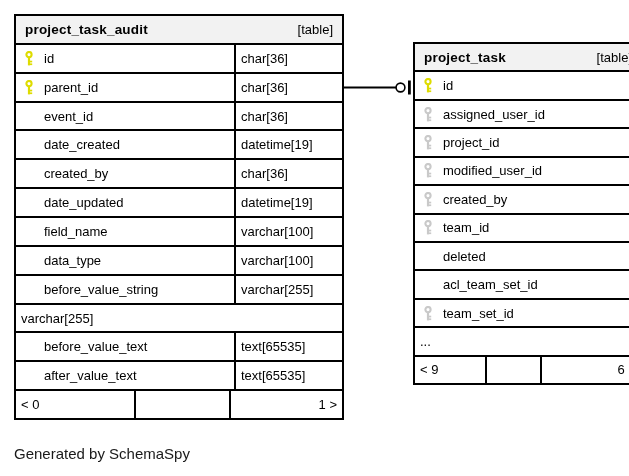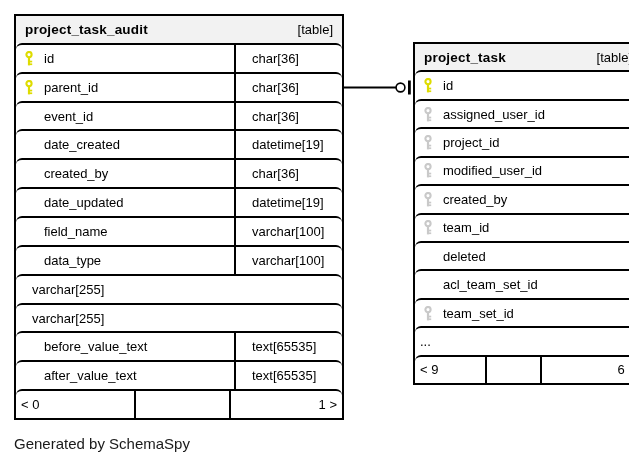--- a/index.html
+++ b/index.html
@@ -5,50 +5,50 @@
   html,body{margin:0;padding:0;background:#ffffff;}
   .canvas{
     position:relative;width:629px;height:476px;background:#ffffff;
     font-family:"Liberation Sans",sans-serif;color:#000;overflow:hidden;
   }
   .table-box{
     position:absolute;border:2px solid #000;background:#fff;
     display:flex;flex-direction:column;box-sizing:border-box;
   }
   .table-box > *{flex:1 1 0;min-height:0;}
-  .table-box > * + *{border-top:2px solid #000;border-radius:6px;}
+  .table-box > * + *{border-top:2px solid #000;}
   .thead{
     background:#f2f2f2;display:flex;justify-content:space-between;
     align-items:center;padding:0 9px;box-sizing:border-box;
   }
   .tname{font-weight:bold;font-size:13.5px;letter-spacing:.2px;}
   .tbadge{font-size:13px;}
   .row{display:flex;align-items:center;box-sizing:border-box;font-size:13px;}
   .ncell{
     width:220px;flex:0 0 220px;align-self:stretch;display:flex;align-items:center;
     border-right:2px solid #000;padding-left:8px;box-sizing:border-box;
   }
-  .tcell{flex:1;padding-left:16px;}
+  .tcell{flex:1;padding-left:5px;}
   .r1cell{display:flex;align-items:center;padding-left:8px;flex:1;}
   .key-icon{width:10px;height:15px;flex:0 0 10px;margin-right:10px;display:inline-flex;}
   .key-primary{color:#dedc00;}
   .key-index{color:#c9c9c9;}
   .key-none{visibility:hidden;}
   .erow{padding-left:5px;}
   .tfoot{display:flex;align-items:stretch;font-size:13px;}
   .fcell{display:flex;align-items:center;box-sizing:border-box;}
   .fcell + .fcell{border-left:2px solid #000;}
   .f1{padding-left:5px;}
   .f3{flex:1;justify-content:flex-end;padding-right:5px;}
   #t0 .f1{width:118px;}
   #t0 .f2{width:95px;}
   #t1 .f1{width:70px;}
   #t1 .f2{width:55px;}
   .connector{position:absolute;left:344px;top:80px;}
-  .credit{position:absolute;left:14px;top:435px;font-size:15px;color:#1a1a1a;}
+  .credit{position:absolute;left:14px;top:445px;font-size:15px;color:#1a1a1a;}
 </style>
 </head>
 <body>
 
 <div class="canvas">
 
   <div class="table-box" id="t0" style="left:14px;top:14px;width:330px;height:406px;">
     <div class="thead">
       <span class="tname">project_task_audit</span>
       <span class="tbadge">[table]</span>
@@ -160,20 +160,31 @@
               <rect x="3.9" y="5.9" width="2.2" height="8.5" fill="currentColor"></rect>
               <rect x="6" y="9.7" width="2.2" height="1.7" fill="currentColor"></rect>
               <rect x="6" y="12.4" width="2.2" height="1.7" fill="currentColor"></rect>
             </svg>
           </span>
           <span>data_type</span>
         </span>
       <span class="tcell">varchar[100]</span>
     </div>
     <div class="row">
+      <span class="ncell">
+          <span class="key-icon key-none">
+            <svg viewBox="0 0 10 15" width="10" height="15" aria-hidden="true">
+              <circle cx="5" cy="3.6" r="2.6" fill="none" stroke="currentColor" stroke-width="2.1"></circle>
+              <rect x="3.9" y="5.9" width="2.2" height="8.5" fill="currentColor"></rect>
+              <rect x="6" y="9.7" width="2.2" height="1.7" fill="currentColor"></rect>
+              <rect x="6" y="12.4" width="2.2" height="1.7" fill="currentColor"></rect>
+            </svg>
+          </span>
+          <span>before_value_string</span>
+        </span>
       <span class="tcell">varchar[255]</span>
     </div>
     <div class="row">
       <span class="tcell">varchar[255]</span>
     </div>
     <div class="row">
       <span class="ncell">
           <span class="key-icon key-none">
             <svg viewBox="0 0 10 15" width="10" height="15" aria-hidden="true">
               <circle cx="5" cy="3.6" r="2.6" fill="none" stroke="currentColor" stroke-width="2.1"></circle>

